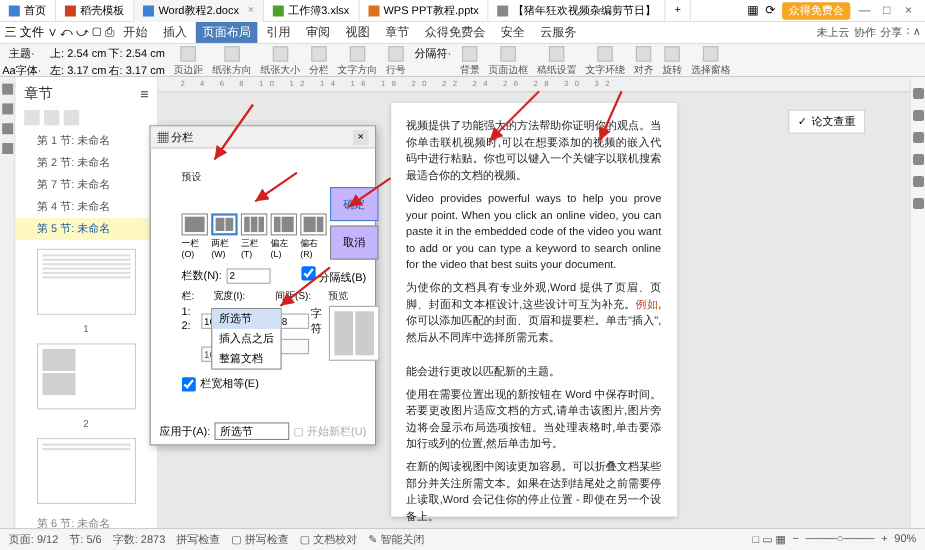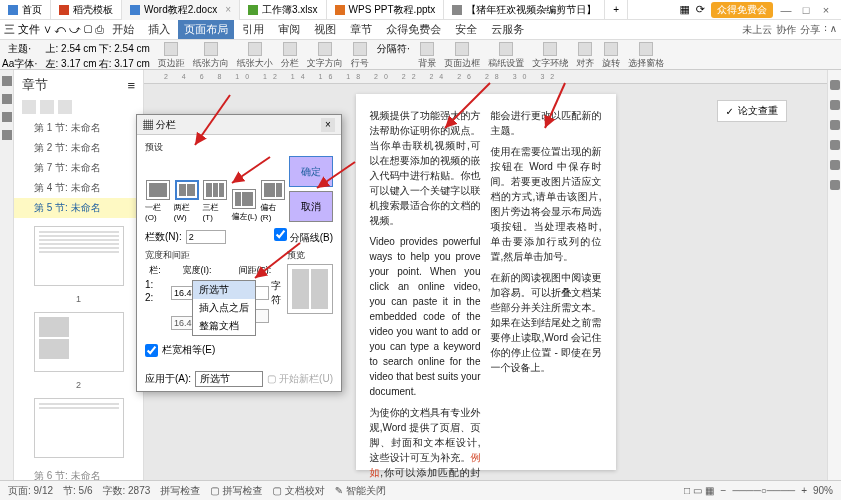--- a/index.html
+++ b/index.html
@@ -46,38 +46,38 @@
 .chapter-item.end { color: #888; }
 .thumb-area { padding: 8px; display: flex; flex-direction: column; gap: 8px; align-items: center; }
 .thumb { width: 90px; height: 60px; background: #fff; border: 1px solid #ccc; display: flex; flex-direction: column; padding: 4px; gap: 2px; }
 .thumb-line { height: 2px; background: #ddd; }
 .thumb-block { width: 30px; height: 20px; background: #d0d0d0; }
 .thumb-label { font-size: 9px; text-align: center; color: #666; }
 
 .ruler-area { flex: 1; display: flex; flex-direction: column; background: #e8e8e8; position: relative; }
 .ruler-h { height: 14px; background: #f0f0f0; border-bottom: 1px solid #ccc; font-size: 7px; color: #888; display: flex; align-items: center; padding-left: 20px; letter-spacing: 6px; }
 .doc-viewport { flex: 1; display: flex; justify-content: center; padding: 10px; overflow: auto; position: relative; }
-.doc-page { width: 260px; background: #fff; box-shadow: 0 1px 4px rgba(0,0,0,0.2); padding: 14px; display: flex; gap: 10px; font-size: 10px; line-height: 1.5; color: #222; }
+.doc-page { width: 260px; background: #fff; box-shadow: 0 1px 4px rgba(0,0,0,0.2); padding: 14px; display: flex; gap: 10px; font-size: 10px; line-height: 1.5; color: #222; flex-direction: column; }
 .doc-col { flex: 1; text-align: justify; }
 .doc-col p { margin-bottom: 6px; }
 .highlight-red { color: #d04020; }
 
 .right-sidebar { width: 14px; background: #f5f5f5; border-left: 1px solid #ddd; display: flex; flex-direction: column; gap: 10px; padding-top: 10px; align-items: center; }
 .rsb-icon { width: 10px; height: 10px; background: #888; border-radius: 2px; }
 
 .floating-tag { position: absolute; right: 40px; top: 16px; background: #fff; border: 1px solid #ccc; padding: 3px 8px; font-size: 10px; display: flex; align-items: center; gap: 4px; }
 
 .statusbar { height: 20px; background: #f5f5f5; border-top: 1px solid #ccc; display: flex; align-items: center; padding: 0 8px; font-size: 10px; color: #555; gap: 10px; }
 .statusbar-right { margin-left: auto; display: flex; gap: 6px; align-items: center; }
 
 
 .dialog { position: absolute; left: 136px; top: 114px; width: 206px; background: #fff; border: 1px solid #888; box-shadow: 2px 2px 8px rgba(0,0,0,0.3); font-size: 10px; }
 .dialog-title { height: 20px; background: #f0f0f0; display: flex; align-items: center; padding: 0 6px; justify-content: space-between; border-bottom: 1px solid #ccc; }
 .dialog-close { width: 14px; height: 14px; background: #e0e0e0; display: flex; align-items: center; justify-content: center; }
-.dialog-body { padding: 6px 8px; }
+.dialog-body { padding: 20px 8px; margin-left: 20px; }
 .preset-row { display: flex; gap: 3px; align-items: flex-end; margin-bottom: 6px; }
 .preset-btn { width: 26px; display: flex; flex-direction: column; align-items: center; gap: 2px; }
 .preset-vis { width: 24px; height: 20px; border: 1px solid #888; background: #fff; display: flex; gap: 1px; padding: 2px; }
 .preset-vis.active { border: 2px solid #4080d0; }
 .preset-col { flex: 1; background: #888; }
 .preset-lbl { font-size: 8px; }
 .btn-col { display: flex; flex-direction: column; gap: 4px; margin-left: auto; }
 .dlg-btn { width: 44px; height: 31px; border: 1px solid #888; background: #c4b5fd; font-size: 10px; }
 .dlg-btn.ok { border: 1px solid #4080d0; color: #2060a0; }
 .field-row { display: flex; align-items: center; gap: 4px; margin-bottom: 4px; }
@@ -379,21 +379,20 @@
         <button class="dlg-btn">取消</button>
       </div>
     </div>
     <div class="field-row">
       <span>栏数(N):</span>
       <input class="spin" value="2" style="">
       <span style="margin-left:auto"><input type="checkbox" checked="" style=""> <span>分隔线(B)</span></span>
     </div>
     <div style="display:flex;gap:6px">
       <div style="flex:1">
-        <div class="sect-label">宽度和间距</div>
         <div class="wd-table">
           <div class="wd-col">
             <div class="wd-head">栏:</div>
             <div class="wd-row">
                 <span>1:</span>
               </div>
             <div class="wd-row">
                 <span>2:</span>
               </div>
           </div>

